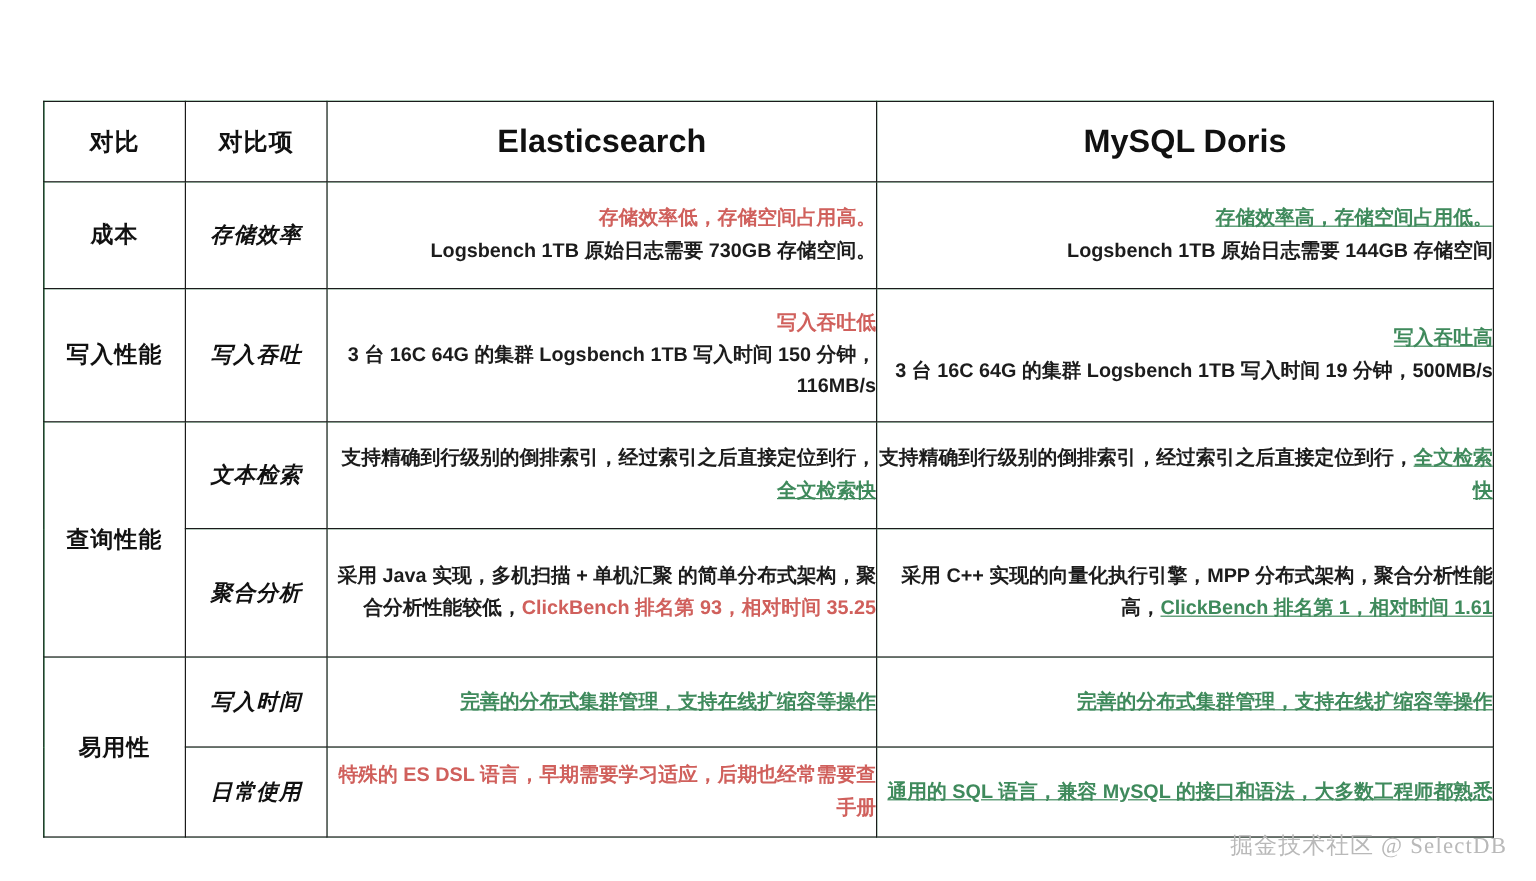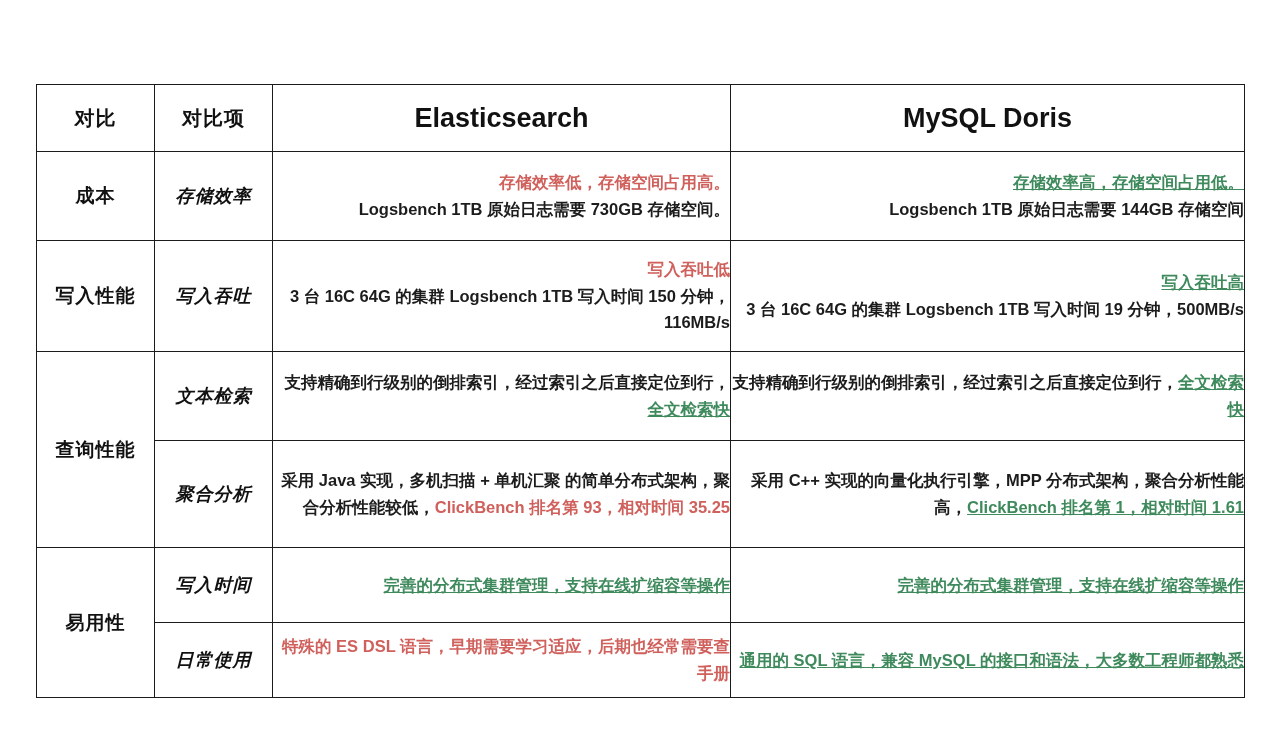--- a/index.html
+++ b/index.html
@@ -213,14 +213,15 @@
           <span class="line hl-red">特殊的 ES DSL 语言，早期需要学习适应，后期也经常需要查手册</span>
         </td>
         <td class="content">
           <span class="line hl-green">通用的 SQL 语言，兼容 MySQL 的接口和语法，大多数工程师都熟悉</span>
         </td>
       </tr>
 
     </tbody>
   </table>
 
+  <div class="watermark">掘金技术社区 @ SelectDB</div>
 
 </div>
 
 </body></html>

